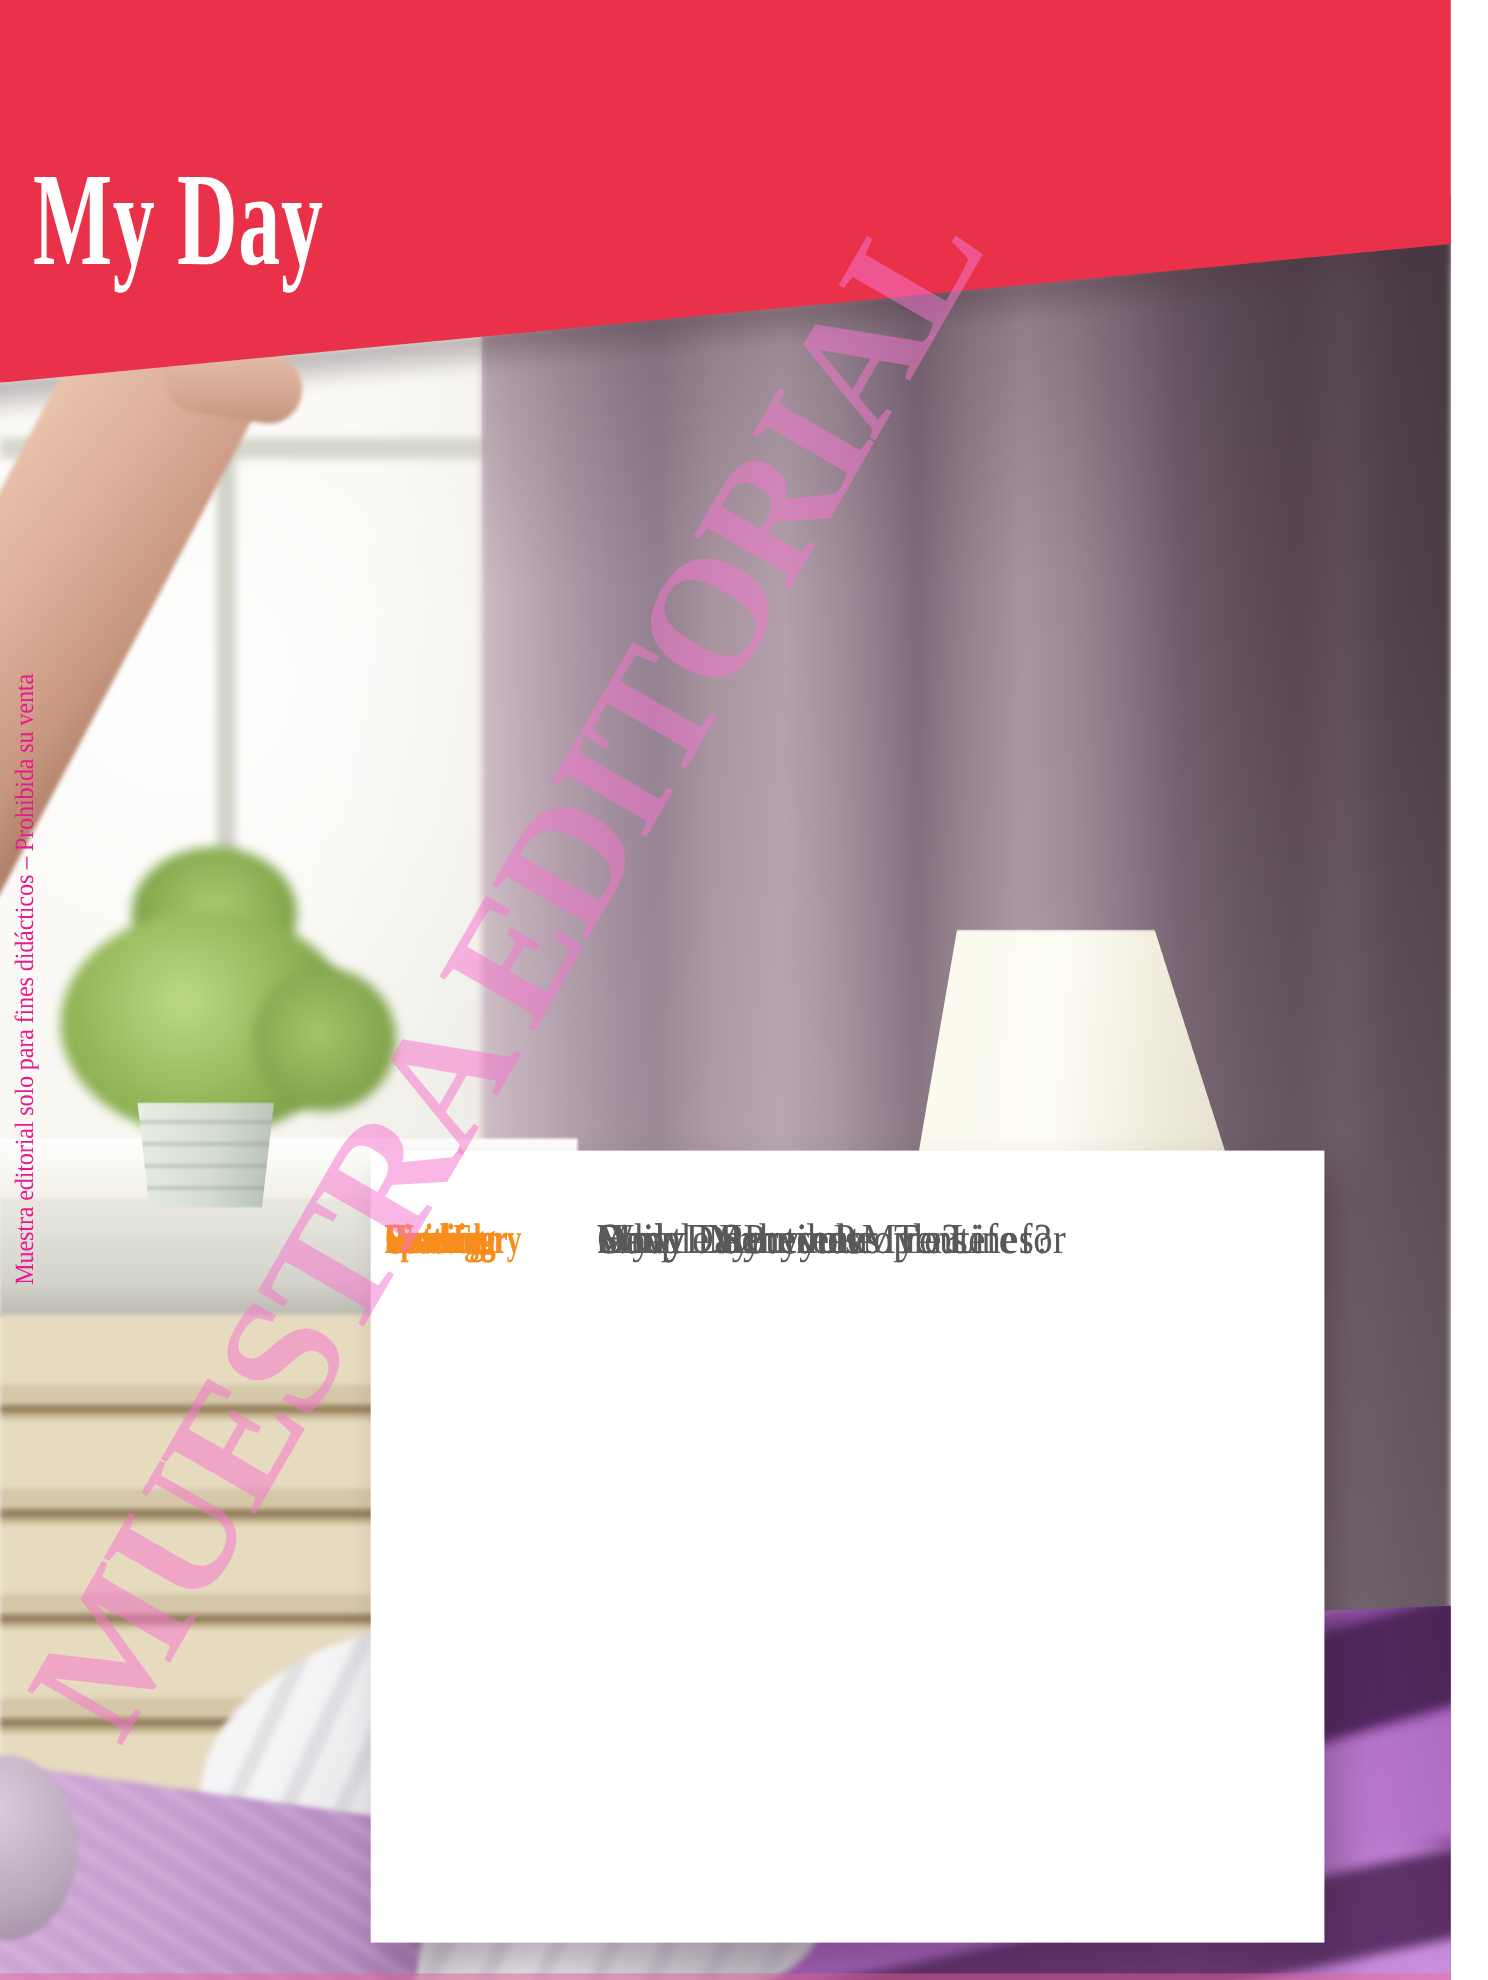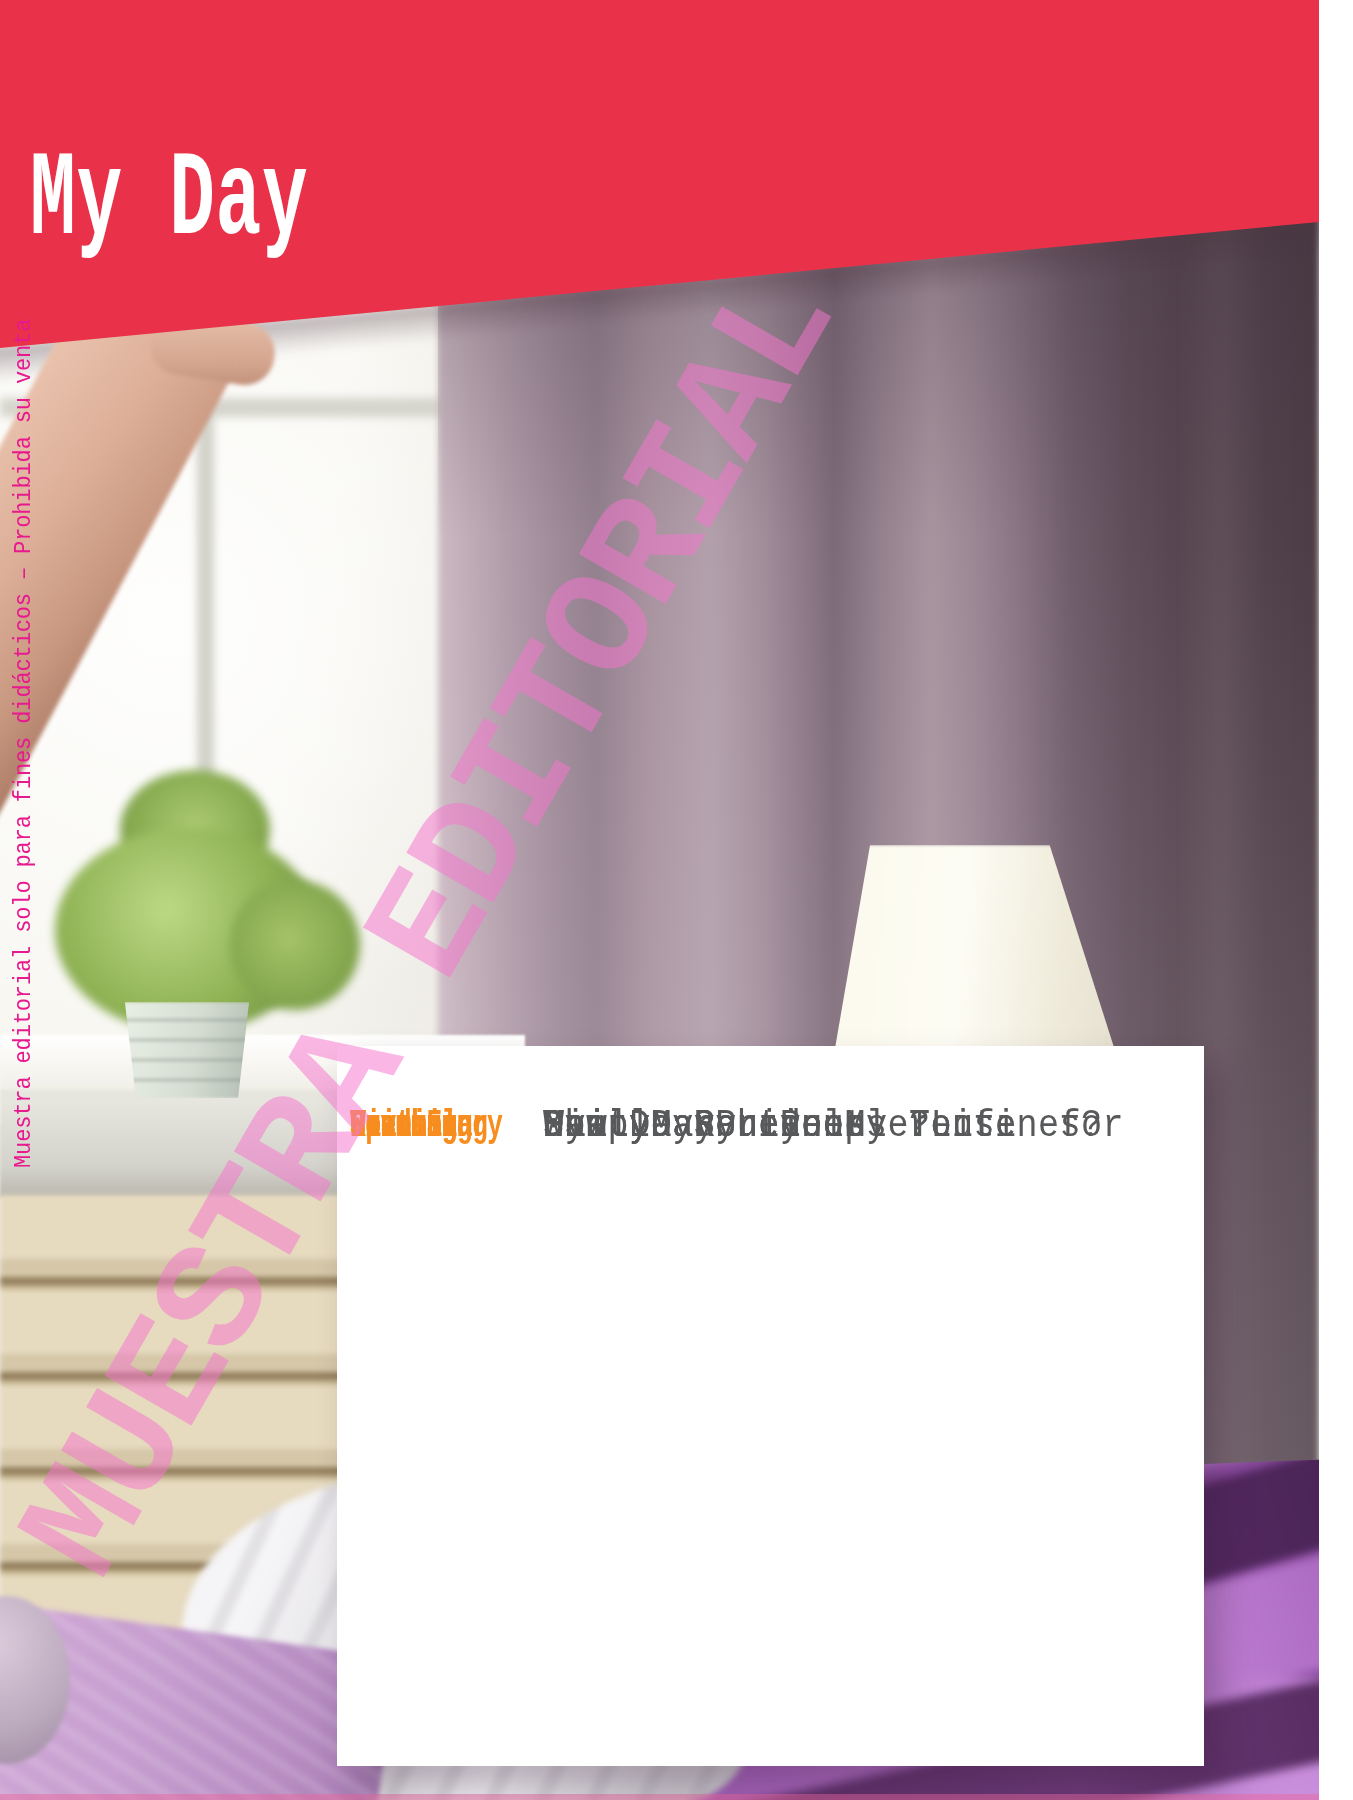--- a/index.html
+++ b/index.html
@@ -1,18 +1,18 @@
 <!DOCTYPE html>
 <html><head>
 <meta charset="utf-8">
 <style>
   html,body{margin:0;padding:0;background:#ffffff;}
   .page{
     position:relative; width:1353px; height:1800px; background:#ffffff;
-    overflow:hidden; font-family:Liberation Mono, monospace;
+    overflow:hidden; font-family:Liberation Serif, serif;
   }
   .page *{position:absolute;}
   
   .photo{ left:0; top:0; width:1319px; height:1800px; overflow:hidden; background:#efece5;}
   .window{ left:0; top:0; width:545px; height:1125px;
     background:
       radial-gradient(circle at 30% 55%, rgba(255,255,255,.9), rgba(255,255,255,0) 60%),
       linear-gradient(100deg,#f8f7f2 55%, #e9e6df 100%);
   }
   .mullion-h{ left:0; top:398px; width:490px; height:19px; background:#d6d5cc; filter:blur(4px);}

